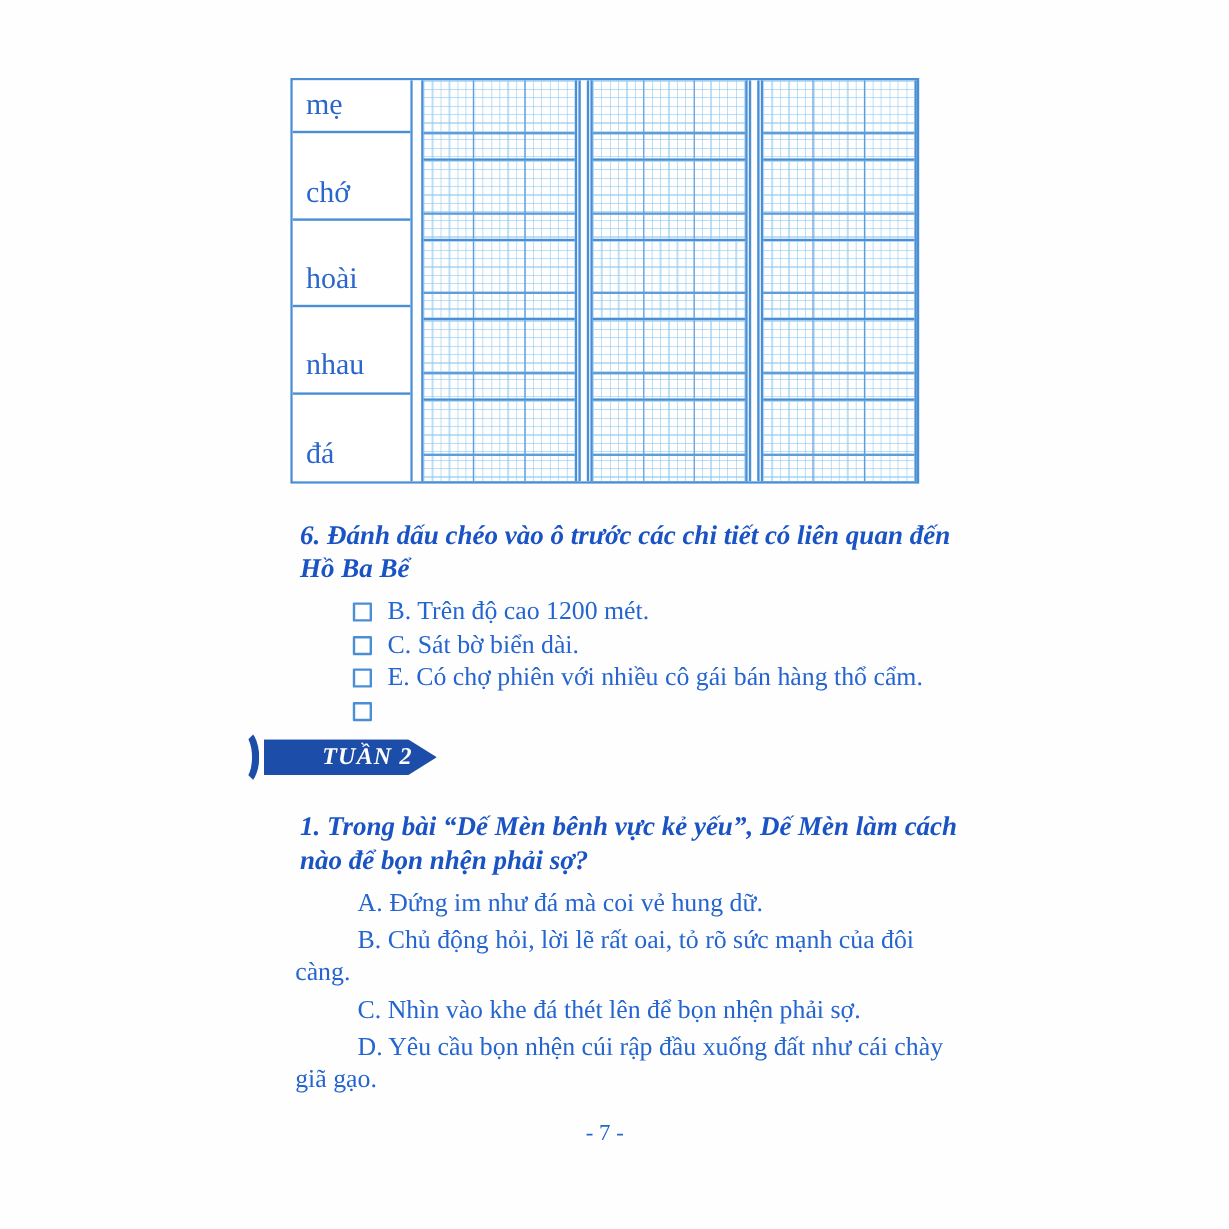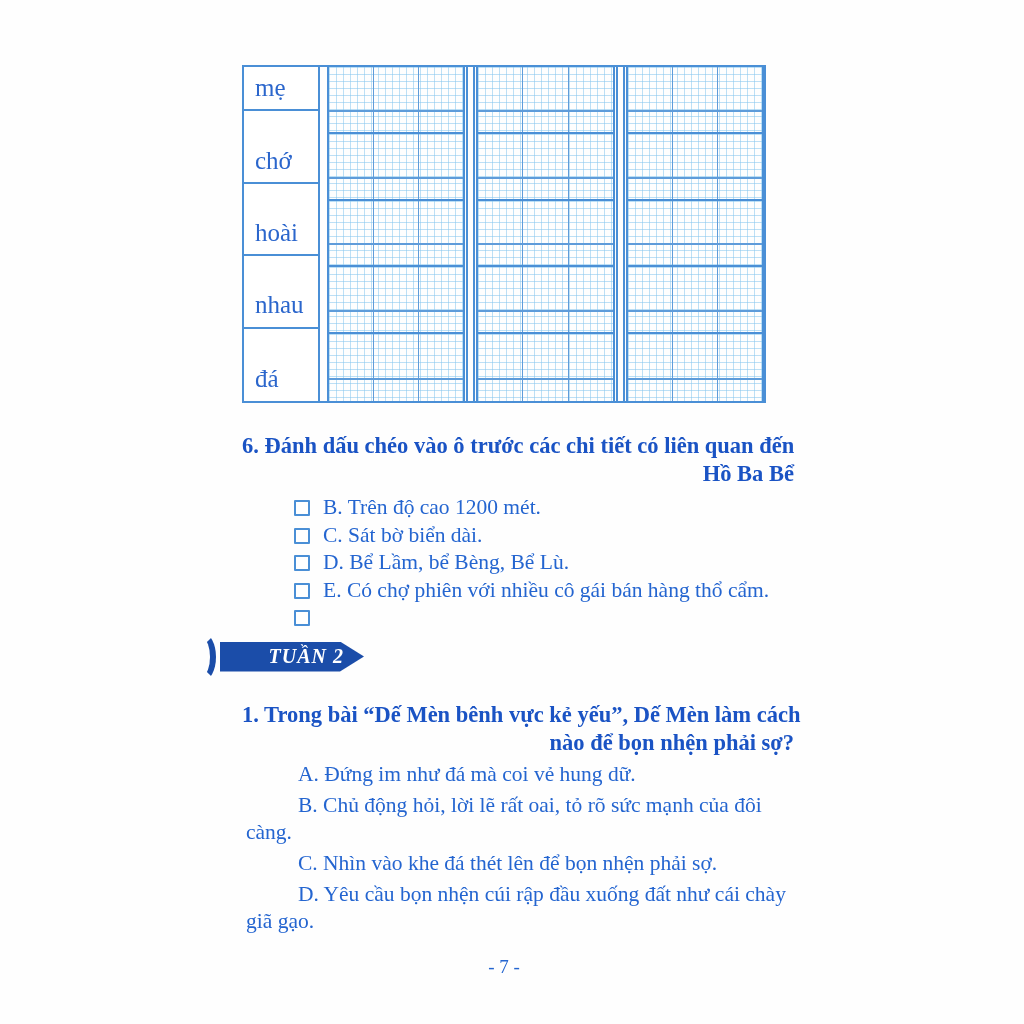--- a/index.html
+++ b/index.html
@@ -23,21 +23,21 @@
   }
   .content{position:absolute;left:242px;top:65px;width:552px;}
 
   
   .ptable{
     display:flex;
     width:524px;height:338px;
     border:2px solid var(--line);
   }
   .label-col{
-    width:76px;
+    width:100px;
     display:grid;grid-template-rows:repeat(5,1fr);
     border-right:2px solid var(--line);
     background:#fff;
     gap:28px;
   }
   .label-cell{
     border-bottom:2px solid var(--line);
     display:flex;align-items:center;
     padding-left:11px;
     font-size:25px;color:var(--label);
@@ -67,21 +67,21 @@
   .prow:last-child{border-bottom:none;}
   .prow::after{
     content:"";
     position:absolute;left:0;right:0;bottom:31%;
     height:2px;background:var(--subline);
   }
   .pcell{flex:1;border-right:1.6px solid var(--subline);}
   .pcell:last-child{border-right:none;}
 
   
-  .qtitle{margin:0;color:var(--heading);font-weight:bold;text-align:right;}
+  .qtitle{margin:8px;color:var(--heading);font-weight:bold;font-style:italic;}
   .qtitle .h-line{display:block;font-size:22.5px;line-height:28px;white-space:nowrap;}
   .q6-title{margin-top:29px;}
   .q1-title{margin-top:29px;}
 
   
   .cb-list{list-style:none;margin:6px 0 0 0;padding:0;}
   .cb-list li{
     padding-left:52px;
     line-height:27.5px;font-size:21.5px;color:var(--body);
     white-space:nowrap;
@@ -225,21 +225,20 @@
         </div>
     </div>
 
     <h3 class="qtitle q6-title">
       <span class="h-line">6. Đánh dấu chéo vào ô trước các chi tiết có liên quan đến</span>
       <span class="h-line">Hồ Ba Bể</span>
     </h3>
     <ul class="cb-list" id="q6-options">
         <li><span class="checkbox"></span><span>B. Trên độ cao 1200 mét.</span></li>
         <li><span class="checkbox"></span><span>C. Sát bờ biển dài.</span></li>
-        <li><span class="checkbox"></span><span>D. Bể Lầm, bể Bèng, Bể Lù.</span></li>
         <li><span class="checkbox"></span><span>E. Có chợ phiên với nhiều cô gái bán hàng thổ cẩm.</span></li>
         <li><span class="checkbox"></span></li>
       </ul>
 
     <div class="banner-row">
       <span class="arc"></span>
       <div class="banner">
         <span>TUẦN 2</span>
       </div>
     </div>

